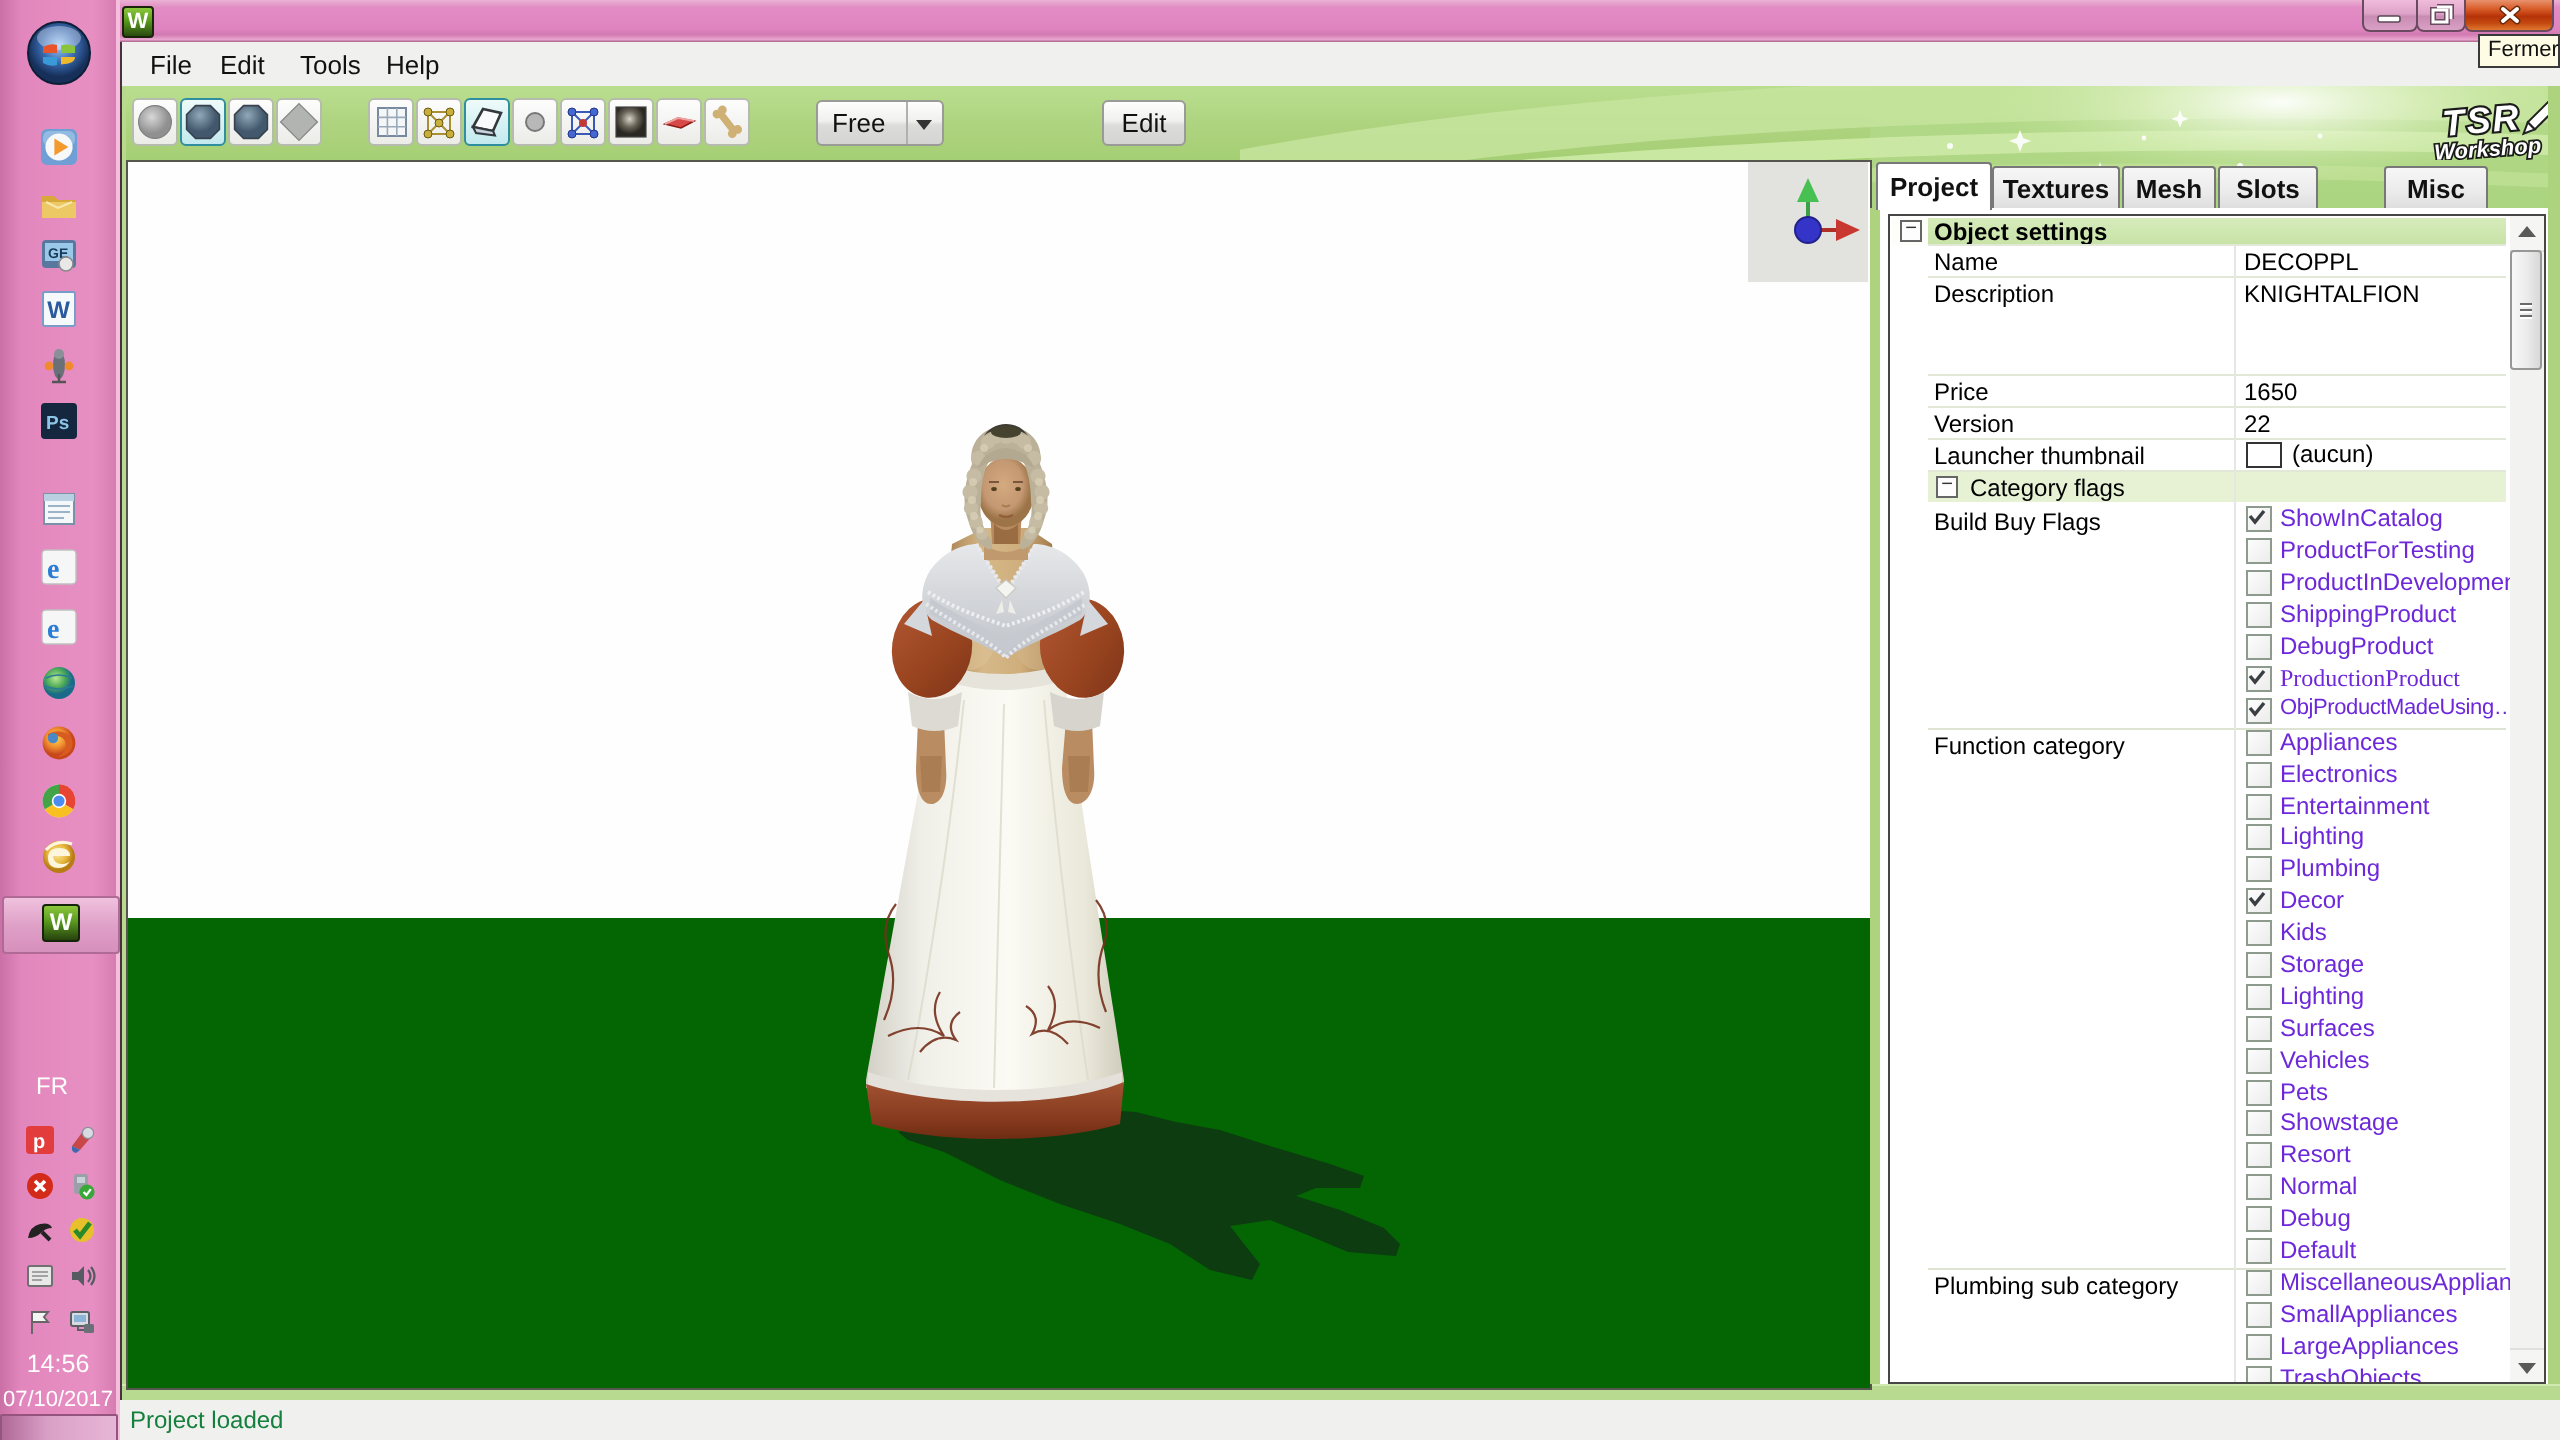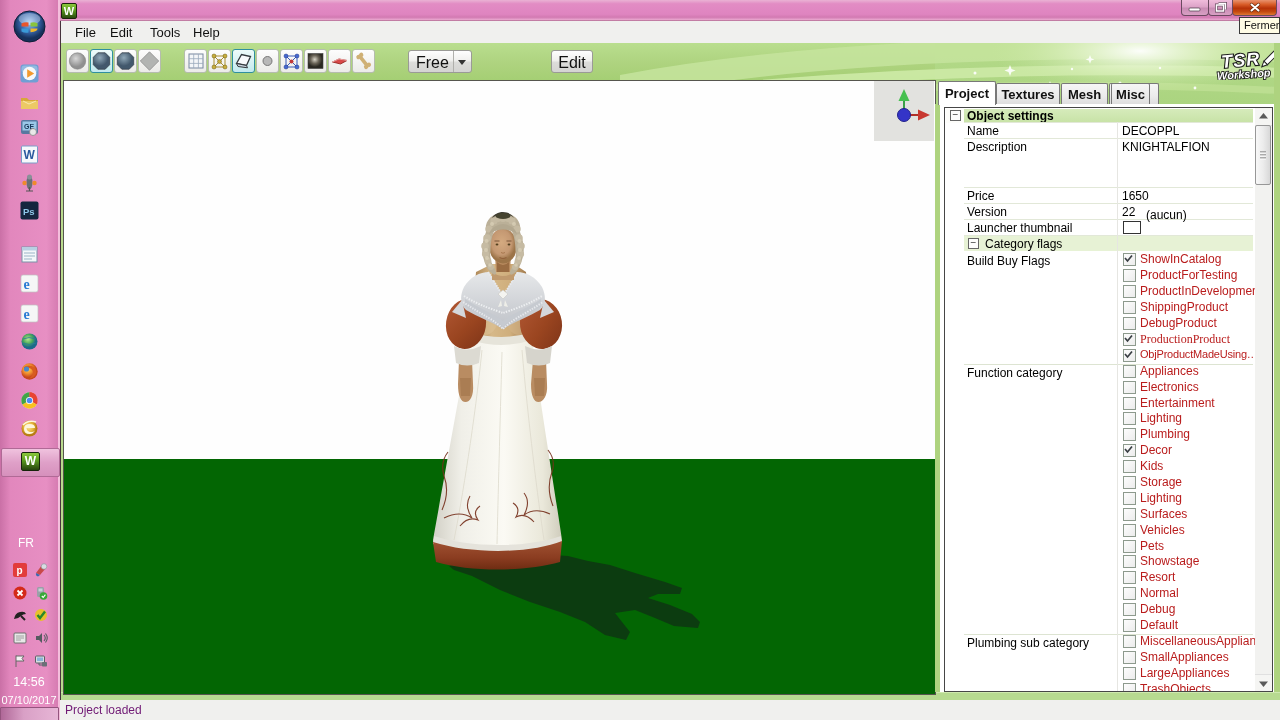--- a/index.html
+++ b/index.html
@@ -33,33 +33,33 @@
 
 #panel-bg{left:940px;top:104px;width:334px;height:588px;background:#fff;}
 .tab{position:absolute;top:83px;height:21px;background:linear-gradient(180deg,#f6f6f6 0,#ebebeb 60%,#dedede 100%);border:1px solid #787878;border-bottom:none;border-radius:2px 2px 0 0;font-size:13px;font-weight:bold;color:#111;text-align:center;box-sizing:border-box;padding-top:3px;}
 #tab-project{left:938px;top:81px;height:24px;width:58px;background:#fff;z-index:5;padding-top:4px;}
 #grid{left:944px;top:107px;width:329px;height:585px;border:1px solid #464646;background:#fff;box-sizing:border-box;overflow:hidden;}
 .glabel{position:absolute;left:22px;top:1px;font-size:12px;color:#000;}
 .gval{position:absolute;left:177px;top:1px;font-size:12px;color:#000;}
 .vline{position:absolute;left:172px;top:14px;width:1px;height:569px;background:#e6e6e2;}
 .cbr{position:absolute;left:177px;width:132px;height:16px;}
 .cb{position:absolute;left:1px;top:1px;width:11px;height:11px;border:1px solid #8d9a8d;background:linear-gradient(135deg,#fdfdfd 0,#ececec 100%);}
-.cl{position:absolute;left:18px;top:0px;font-size:12px;color:#b91c1c;white-space:nowrap;}
+.cl{position:absolute;left:18px;top:0px;font-size:12px;color:#6d28d9;white-space:nowrap;}
 .mbox{width:9px;height:9px;border:1px solid #666;background:#fdfdfd;font-size:10px;line-height:7px;text-align:center;color:#333;}
 .mbox span{position:relative;top:0px;left:0px;}
 
 #sb{position:absolute;left:310px;top:0;width:17px;height:583px;background:#f2f2f0;}
 .sbtn{position:absolute;left:0;width:17px;height:17px;background:#f5f5f3;}
 #sthumb{position:absolute;left:0px;top:17px;width:16px;height:60px;background:linear-gradient(90deg,#f8f8f8 0,#ececec 50%,#d8d8d8 100%);border:1px solid #979797;border-radius:2px;box-sizing:border-box;}
 
-#status{left:61px;top:700px;width:1219px;height:20px;background:#f0f0ee;font-size:12px;color:#701a75;}
+#status{left:61px;top:700px;width:1219px;height:20px;background:#f0f0ee;font-size:12px;color:#15803d;}
 
 .tbtn{position:absolute;top:49px;width:23px;height:24px;background:linear-gradient(180deg,#fdfdfd 0,#ebebe8 100%);border:1px solid #b5bcae;border-radius:3px;box-sizing:border-box;}
 .tbtn.sel{background:linear-gradient(180deg,#eefbfa 0,#c2e9ee 100%);border:1px solid #2f8f9f;}
-.dbtn{position:absolute;top:50px;height:23px;background:linear-gradient(180deg,#fefefe 0,#f0f0ee 45%,#dcdcda 55%,#d4d4d2 100%);border:1px solid #9a9a96;border-radius:3px;box-sizing:border-box;font-size:16px;color:#111;}
+.dbtn{position:absolute;top:50px;height:23px;background:linear-gradient(180deg,#fefefe 0,#f0f0ee 45%,#dcdcda 55%,#d4d4d2 100%);border:1px solid #9a9a96;border-radius:3px;box-sizing:border-box;font-size:13px;color:#111;}
 </style></head>
 <body>
 <div id="stage">
 
 <div class="ab" id="taskbar"></div>
 <div class="ab" id="tb-hl"></div>
 <div class="ab" id="tb-dark"></div>
 <div class="ab" id="taskicons" style="left:0;top:0;width:60px;height:720px;">
 <svg class="ab" style="left:12px;top:9px;" width="35" height="35">
         <defs>
@@ -519,21 +519,21 @@
     <path d="M56 34 L44 28.5 L44 39.5 Z" fill="#c83830"></path>
     <circle cx="30" cy="34" r="6.5" fill="#3434c8" stroke="#22228a" stroke-width="1"></circle>
   </svg></div>
 </div>
 
 <div class="ab" style="left:935px;top:104px;width:5px;height:588px;background:#aed37f;"></div>
 <div class="ab" id="panel-bg"></div>
 <div class="ab tab" style="left:996px;width:64px;">Textures</div>
 <div class="ab tab" style="left:1061px;width:47px;">Mesh</div>
 <div class="ab tab" style="left:1109px;width:50px;">Slots</div>
-<div class="ab tab" style="left:1111px;width:39px;">Misc</div>
+<div class="ab tab" style="left:1192px;width:52px;">Misc</div>
 <div class="ab tab" id="tab-project">Project</div>
 <div class="ab" id="grid">
 <div class="ab" style="left:1px;top:1px;width:307px;height:14px;background:#fdfdfa;"></div>
 <div class="ab" style="left:19px;top:1px;width:289px;height:14px;background:linear-gradient(180deg,#d6ebbb 0,#c7e2a6 100%);"></div>
 <div class="ab mbox" style="left:5px;top:2px;"><span>−</span></div>
 <div class="ab" style="left:22px;top:1px;font-size:12px;font-weight:bold;color:#000;">Object settings</div>
 <div class="ab" style="left:19px;top:14px;width:289px;height:1px;background:#e2e8d8;"></div>
 <div class="ab glabel" style="top:16px;">Name</div>
 <div class="ab gval" style="top:16px;">DECOPPL</div>
 <div class="ab" style="left:19px;top:30px;width:289px;height:1px;background:#e2e8d8;"></div>
@@ -541,21 +541,21 @@
 <div class="ab gval" style="top:32px;">KNIGHTALFION</div>
 <div class="ab" style="left:19px;top:79px;width:289px;height:1px;background:#e2e8d8;"></div>
 <div class="ab glabel" style="top:81px;">Price</div>
 <div class="ab gval" style="top:81px;">1650</div>
 <div class="ab" style="left:19px;top:95px;width:289px;height:1px;background:#e2e8d8;"></div>
 <div class="ab glabel" style="top:97px;">Version</div>
 <div class="ab gval" style="top:97px;">22</div>
 <div class="ab" style="left:19px;top:111px;width:289px;height:1px;background:#e2e8d8;"></div>
 <div class="ab glabel" style="top:113px;">Launcher thumbnail</div>
 <div class="ab" style="left:178px;top:113px;width:16px;height:11px;border:1.5px solid #333;background:#fff;"></div>
-<div class="ab" style="left:201px;top:100px;font-size:12px;">(aucun)</div>
+<div class="ab" style="left:201px;top:112px;font-size:12px;">(aucun)</div>
 <div class="ab" style="left:19px;top:127px;width:289px;height:1px;background:#e2e8d8;"></div>
 <div class="ab" style="left:19px;top:128px;width:289px;height:15px;background:#e7f2d5;"></div>
 <div class="ab mbox" style="left:23px;top:130px;"><span>−</span></div>
 <div class="ab" style="left:40px;top:129px;font-size:12px;color:#000;">Category flags</div>
 <div class="ab glabel" style="top:146px;">Build Buy Flags</div>
 <div class="ab cbr" style="top:144px;">
         <i class="cb"></i>
         <svg width="13" height="13" style="position:absolute;left:0;top:0">
           <path d="M3 6 L5.5 9 L10 3.5" fill="none" stroke="#3a3f44" stroke-width="1.7"></path>
         </svg>

